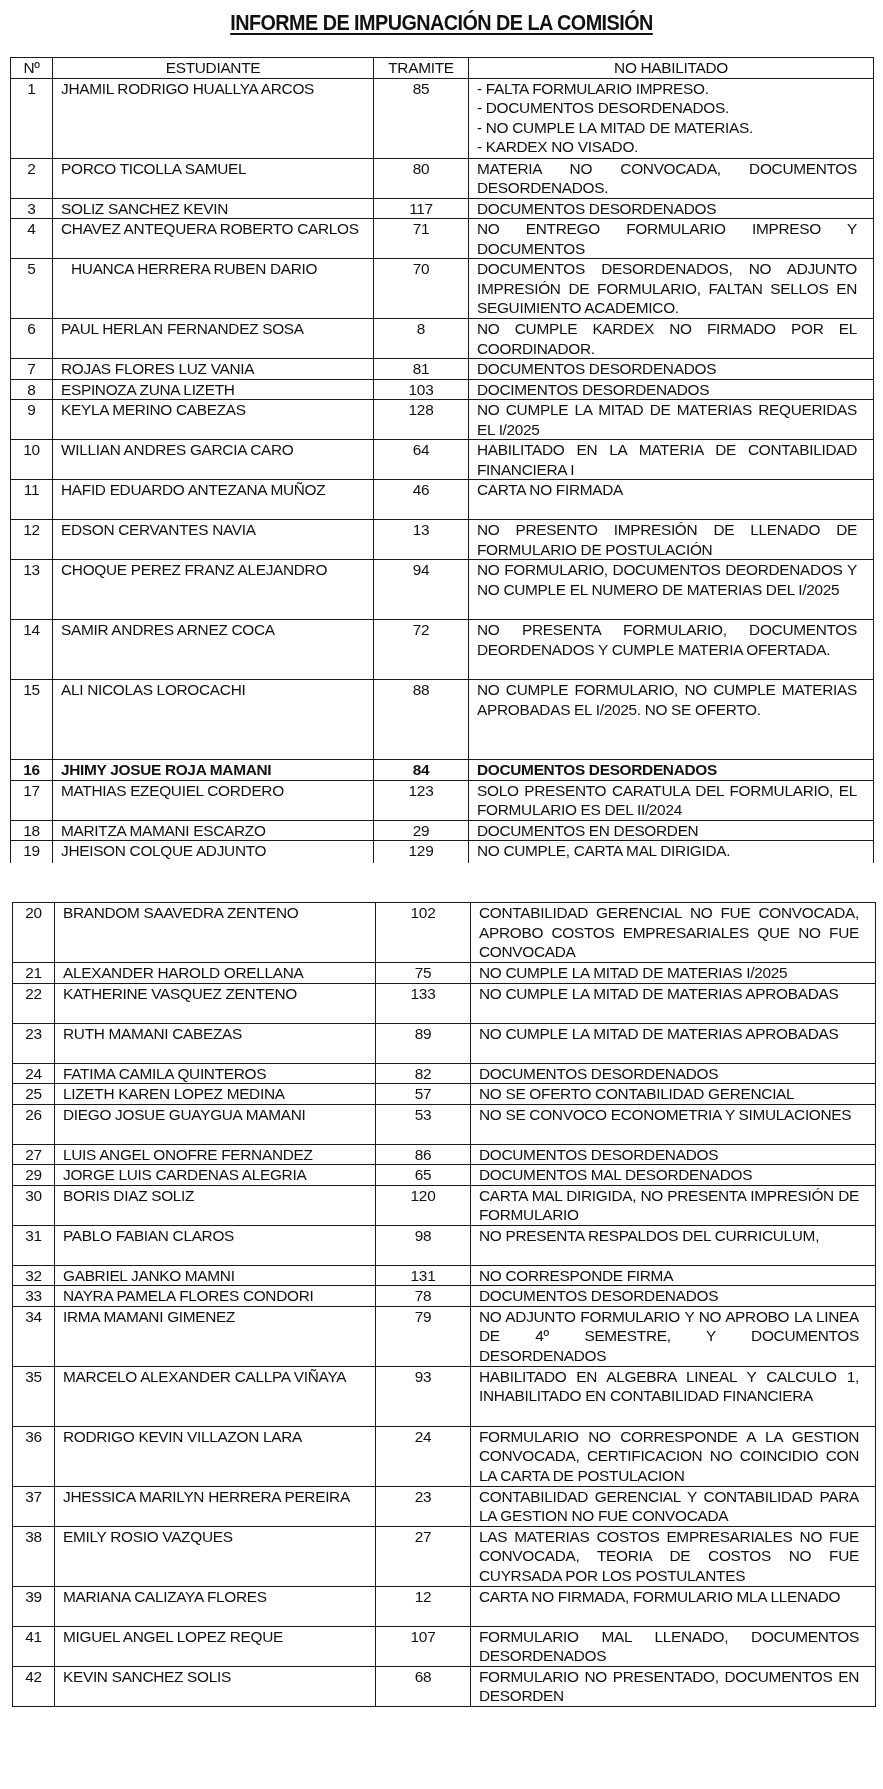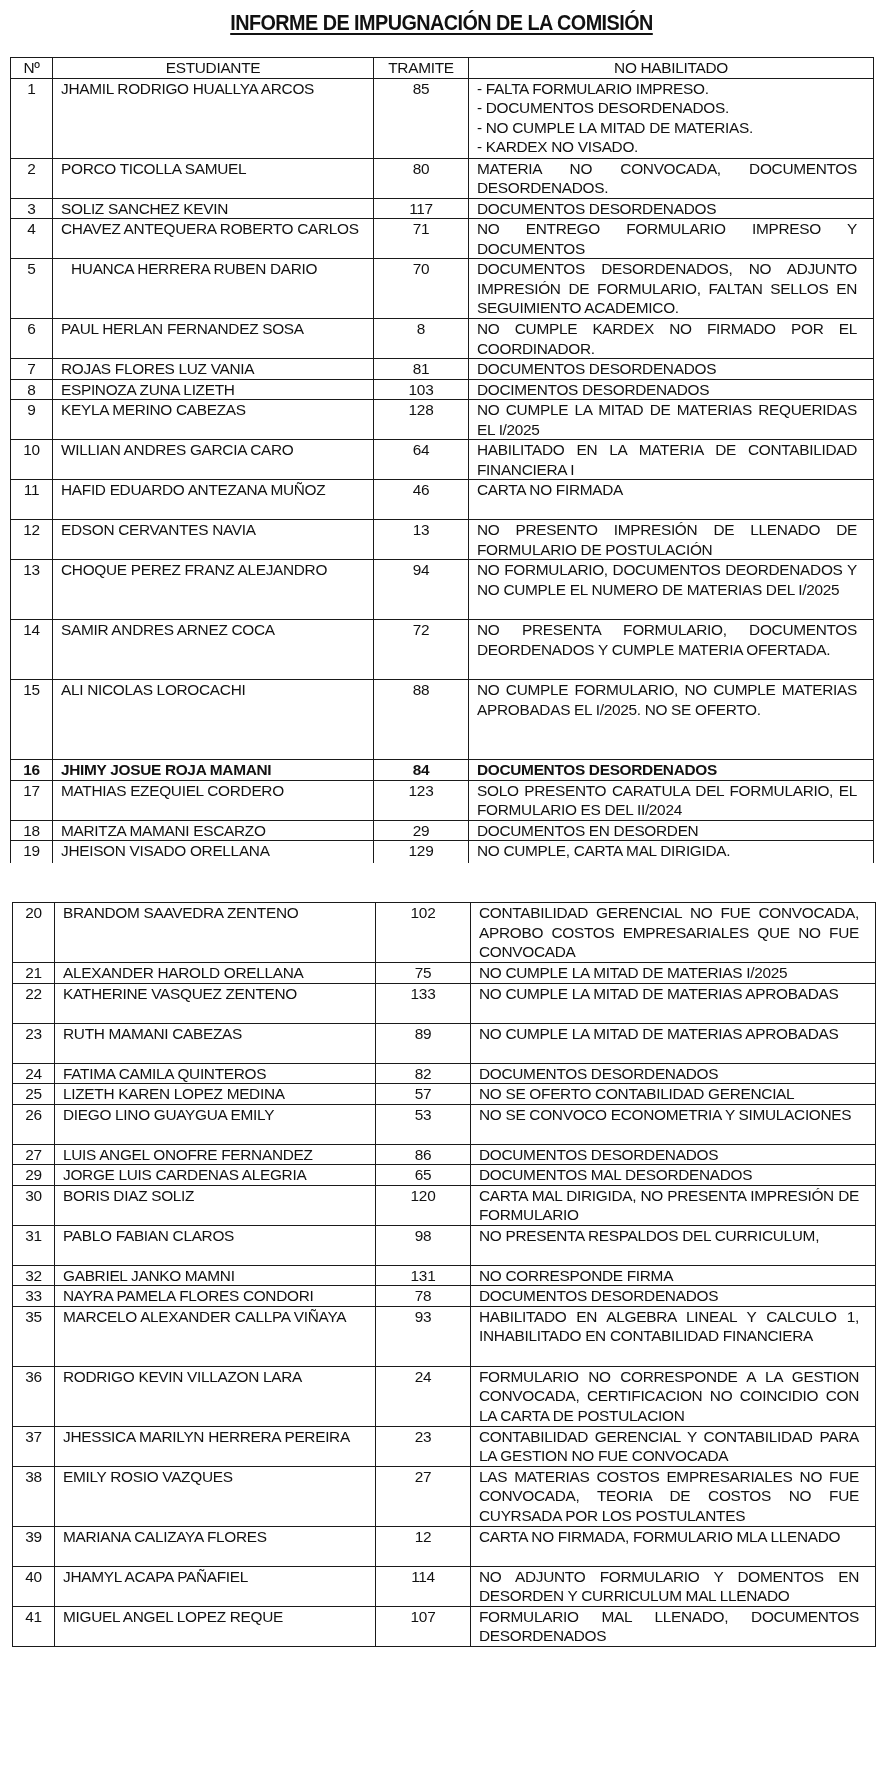--- a/index.html
+++ b/index.html
@@ -152,21 +152,21 @@
         <td class="reason">SOLO PRESENTO CARATULA DEL FORMULARIO, EL FORMULARIO ES DEL II/2024</td>
       </tr>
       <tr style="height: 20px;">
         <td class="num">18</td>
         <td>MARITZA MAMANI ESCARZO</td>
         <td class="tr">29</td>
         <td class="reason">DOCUMENTOS EN DESORDEN</td>
       </tr>
       <tr style="height: 22px;">
         <td class="num">19</td>
-        <td>JHEISON VISADO ORELLANA</td>
+        <td>JHEISON COLQUE ADJUNTO</td>
         <td class="tr">129</td>
         <td class="reason">NO CUMPLE, CARTA MAL DIRIGIDA.</td>
       </tr>
     </tbody>
 </table>
 
 <table id="t2">
   <colgroup>
       <col class="c1">
       <col class="c2">
@@ -205,21 +205,21 @@
         <td class="reason">DOCUMENTOS DESORDENADOS</td>
       </tr>
       <tr style="height: 20px;">
         <td class="num">25</td>
         <td>LIZETH KAREN LOPEZ MEDINA</td>
         <td class="tr">57</td>
         <td class="reason">NO SE OFERTO CONTABILIDAD GERENCIAL</td>
       </tr>
       <tr style="height: 40px;">
         <td class="num">26</td>
-        <td>DIEGO LINO GUAYGUA EMILY</td>
+        <td>DIEGO JOSUE GUAYGUA MAMANI</td>
         <td class="tr">53</td>
         <td class="reason">NO SE CONVOCO ECONOMETRIA Y SIMULACIONES</td>
       </tr>
       <tr style="height: 20px;">
         <td class="num">27</td>
         <td>LUIS ANGEL ONOFRE FERNANDEZ</td>
         <td class="tr">86</td>
         <td class="reason">DOCUMENTOS DESORDENADOS</td>
       </tr>
       <tr style="height: 20px;">
@@ -246,20 +246,26 @@
         <td class="tr">131</td>
         <td class="reason">NO CORRESPONDE FIRMA</td>
       </tr>
       <tr style="height: 20px;">
         <td class="num">33</td>
         <td>NAYRA PAMELA FLORES CONDORI</td>
         <td class="tr">78</td>
         <td class="reason">DOCUMENTOS DESORDENADOS</td>
       </tr>
       <tr style="height: 60px;">
+        <td class="num">34</td>
+        <td>IRMA MAMANI GIMENEZ</td>
+        <td class="tr">79</td>
+        <td class="reason">NO ADJUNTO FORMULARIO Y NO APROBO LA LINEA DE 4º SEMESTRE, Y DOCUMENTOS DESORDENADOS</td>
+      </tr>
+      <tr style="height: 60px;">
         <td class="num">35</td>
         <td>MARCELO ALEXANDER CALLPA VIÑAYA</td>
         <td class="tr">93</td>
         <td class="reason">HABILITADO EN ALGEBRA LINEAL Y CALCULO 1, INHABILITADO EN CONTABILIDAD FINANCIERA</td>
       </tr>
       <tr style="height: 60px;">
         <td class="num">36</td>
         <td>RODRIGO KEVIN VILLAZON LARA</td>
         <td class="tr">24</td>
         <td class="reason">FORMULARIO NO CORRESPONDE A LA GESTION CONVOCADA, CERTIFICACION NO COINCIDIO CON LA CARTA DE POSTULACION</td>
@@ -276,25 +282,25 @@
         <td class="tr">27</td>
         <td class="reason">LAS MATERIAS COSTOS EMPRESARIALES NO FUE CONVOCADA, TEORIA DE COSTOS NO FUE CUYRSADA POR LOS POSTULANTES</td>
       </tr>
       <tr style="height: 40px;">
         <td class="num">39</td>
         <td>MARIANA CALIZAYA FLORES</td>
         <td class="tr">12</td>
         <td class="reason">CARTA NO FIRMADA, FORMULARIO MLA LLENADO</td>
       </tr>
       <tr style="height: 40px;">
-        <td class="num">40</td>
-        <td>JHAMYL ACAPA PAÑAFIEL</td>
-        <td class="tr">114</td>
-        <td class="reason"> NO ADJUNTO FORMULARIO Y DOMENTOS EN DESORDEN Y CURRICULUM MAL LLENADO</td>
-      </tr>
-      <tr style="height: 40px;">
         <td class="num">41</td>
         <td>MIGUEL ANGEL LOPEZ REQUE</td>
         <td class="tr">107</td>
         <td class="reason">FORMULARIO MAL LLENADO, DOCUMENTOS DESORDENADOS</td>
       </tr>
+      <tr style="height: 40px;">
+        <td class="num">42</td>
+        <td>KEVIN SANCHEZ SOLIS</td>
+        <td class="tr">68</td>
+        <td class="reason">FORMULARIO NO PRESENTADO, DOCUMENTOS EN DESORDEN</td>
+      </tr>
     </tbody>
 </table>
 
 </body></html>

